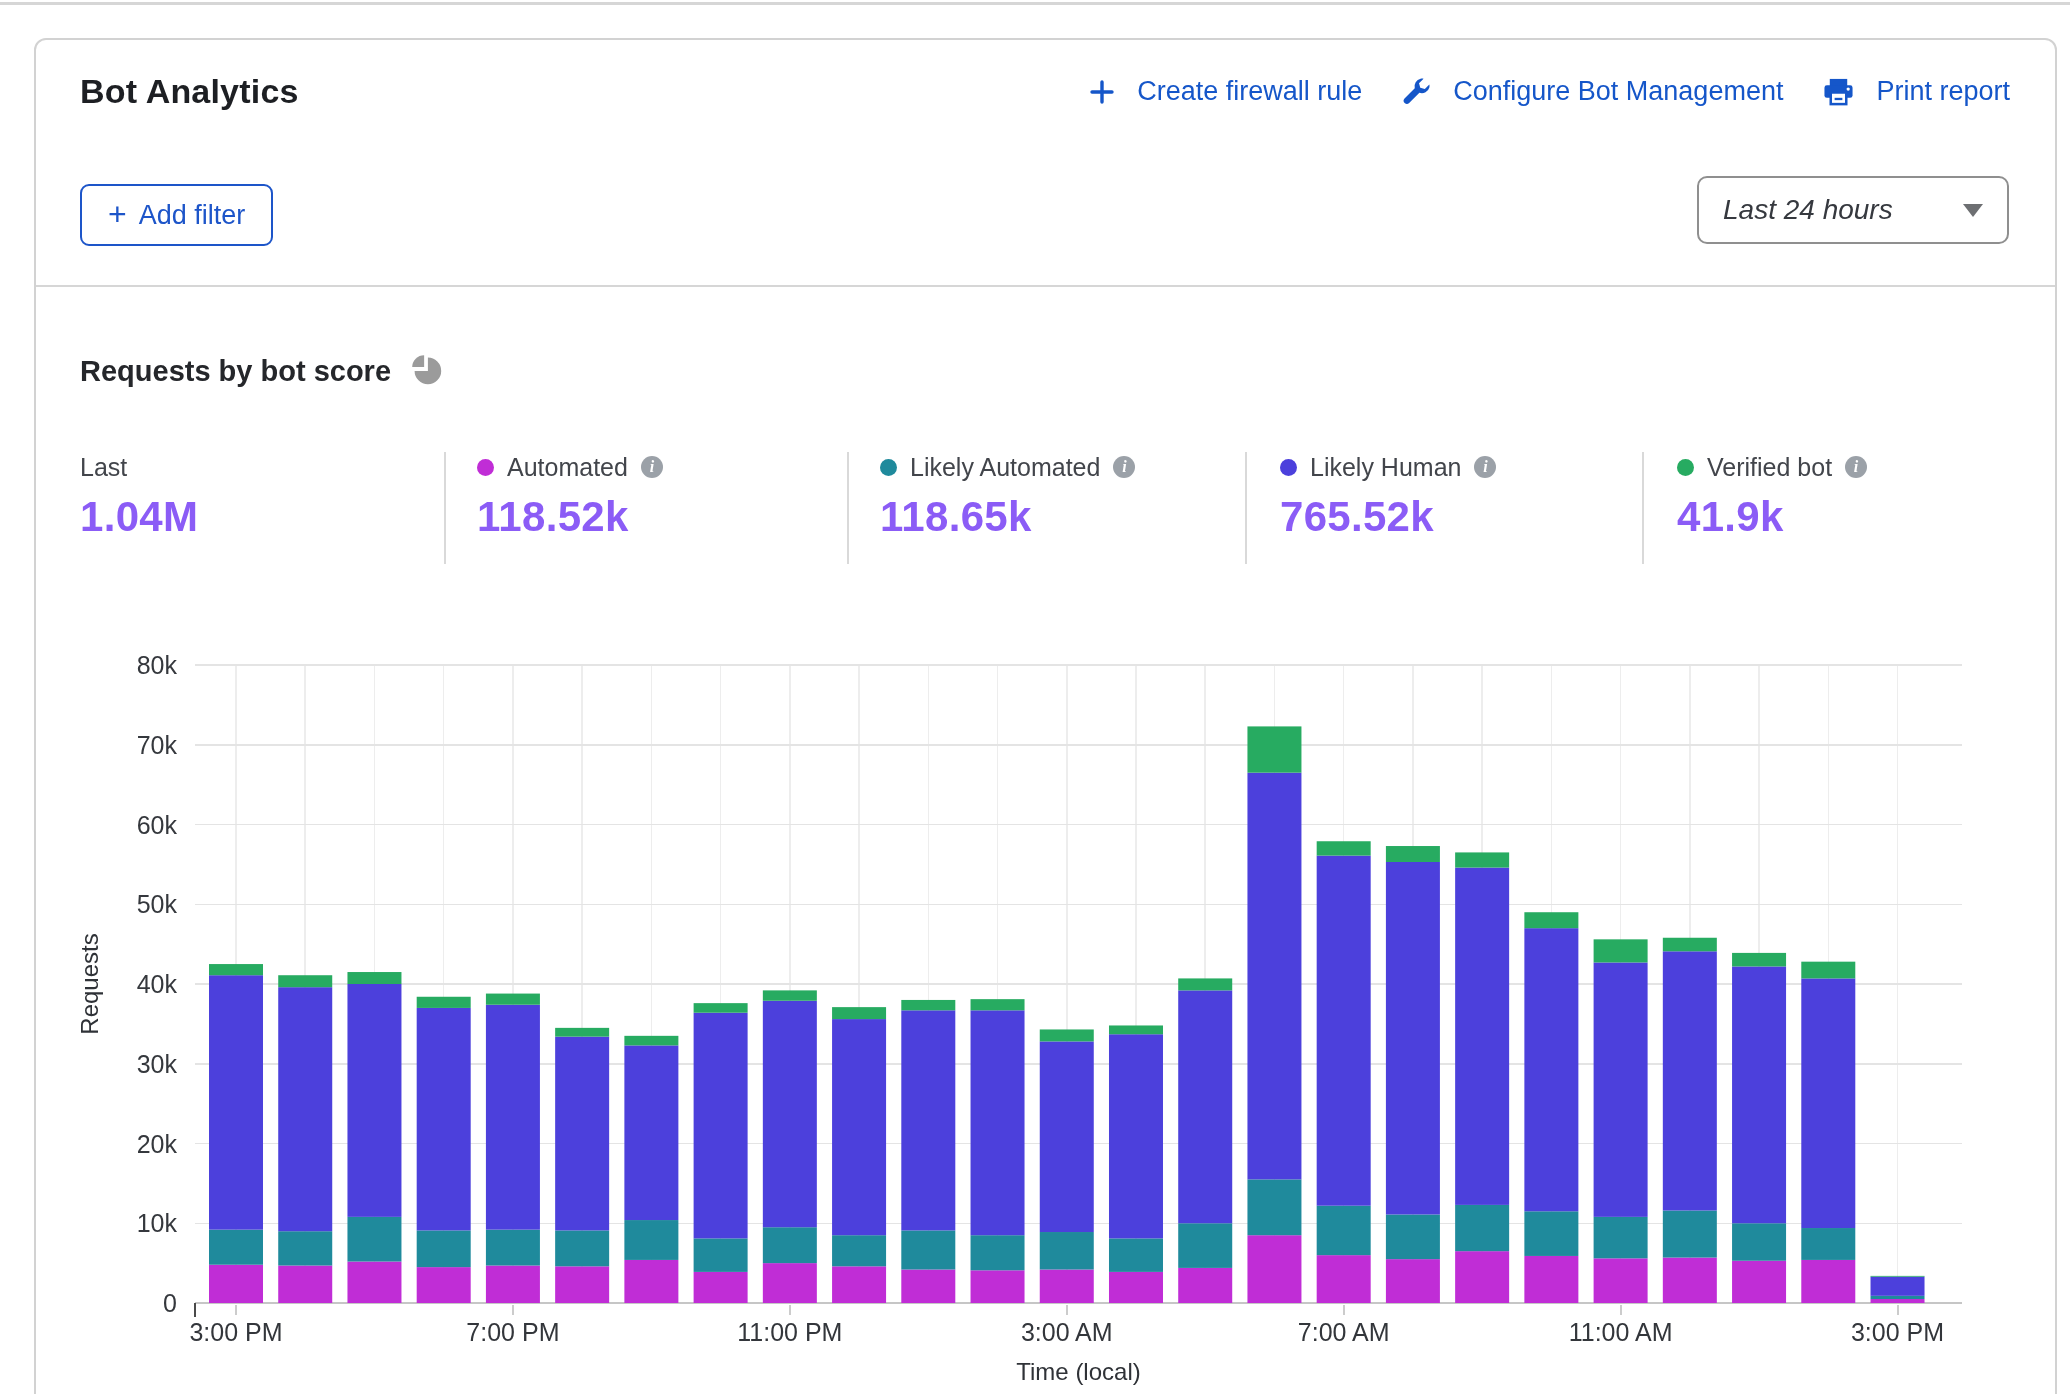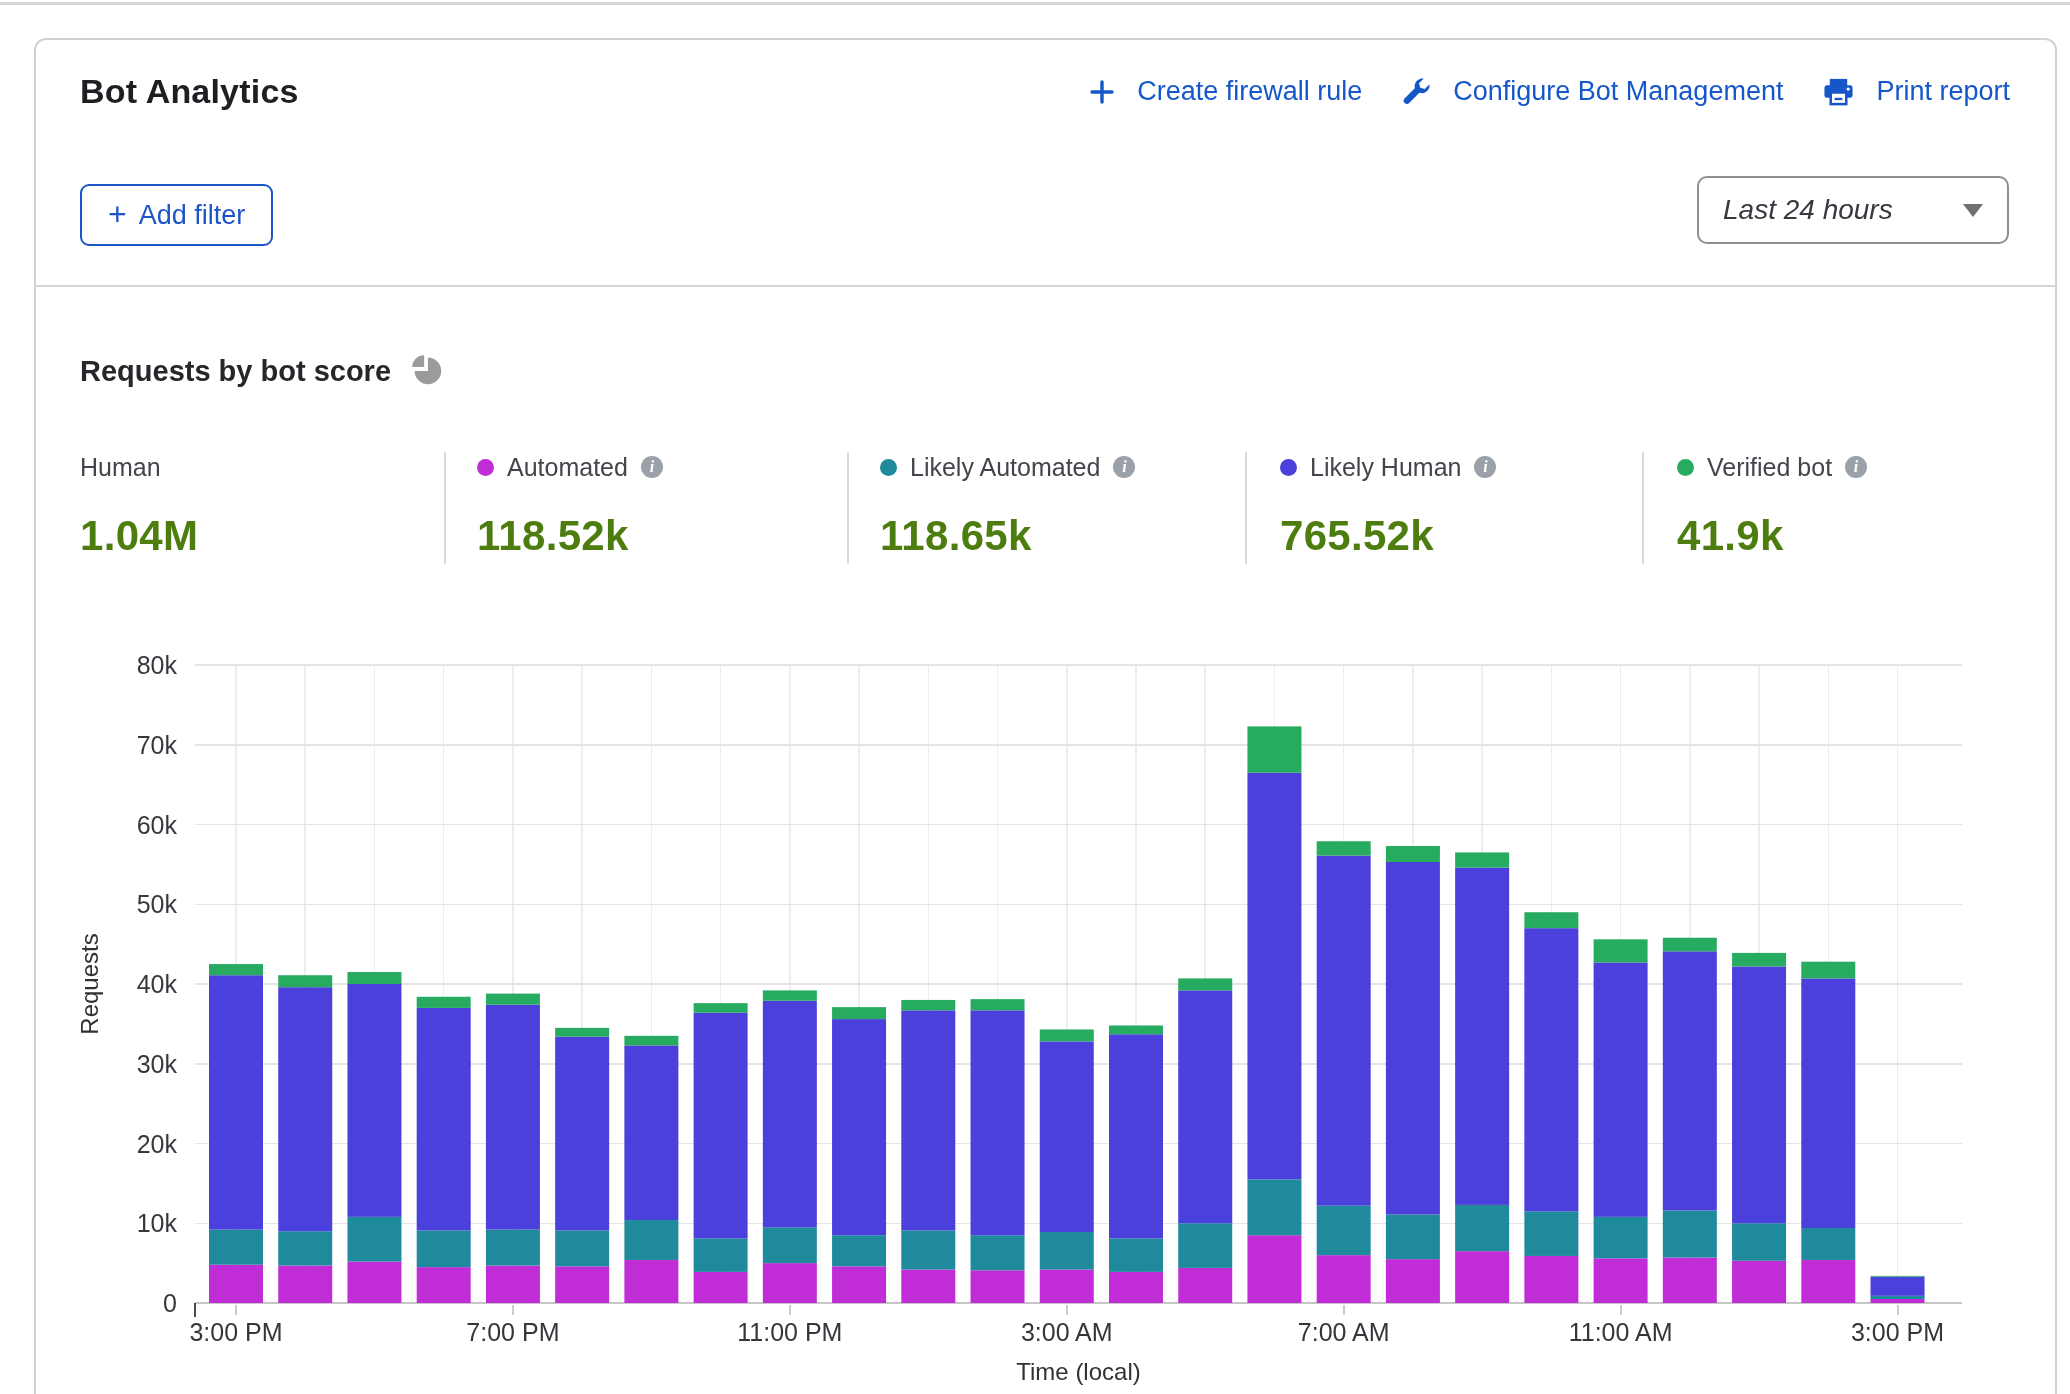--- a/index.html
+++ b/index.html
@@ -19,21 +19,21 @@
   .card-divider{position:absolute;left:0;top:245px;width:100%;height:2px;background:#d6d6d6;}
   .section-title{position:absolute;left:44px;top:310px;display:flex;align-items:center;gap:16px;}
   .section-title .txt{font-size:29px;font-weight:700;color:#25272b;}
   .stats{position:absolute;left:0;top:412px;width:100%;height:116px;}
   .stat-col{position:absolute;top:0;}
   .stat-col .lab-row{display:flex;align-items:center;gap:13px;height:30px;}
   .stat-col .lab{font-size:25px;color:#42454b;}
   .stat-dot{width:17px;height:17px;border-radius:50%;background:#999;}
   .info-icon{width:22px;height:22px;border-radius:50%;background:#9ba1a8;color:#ffffff;display:inline-flex;align-items:center;justify-content:center;
     font-family:"Liberation Serif",serif;font-weight:700;font-style:italic;font-size:16px;line-height:1;}
-  .stat-val{margin-top:30px;font-size:42px;font-weight:700;color:#4d7c0f;letter-spacing:.3px;}
+  .stat-val{margin-top:11px;font-size:42px;font-weight:700;color:#8b5cf6;letter-spacing:.3px;}
   .stat-divider{position:absolute;top:0;width:1.5px;height:112px;background:#d9d9d9;}
   #chart-svg{position:absolute;left:0;top:600px;}
   #chart-svg text{font-family:"Liberation Sans",sans-serif;}
 </style>
 </head>
 <body>
 
 <div class="top-line"></div>
 
 <div class="card">
@@ -94,21 +94,21 @@
   </div>
 
   <div class="stats">
     <div class="stat-divider" style="left:408px"></div>
     <div class="stat-divider" style="left:811px"></div>
     <div class="stat-divider" style="left:1209px"></div>
     <div class="stat-divider" style="left:1606px"></div>
 
     <div class="stat-col" style="left:44px">
       <div class="lab-row">
-          <span class="lab">Human</span>
+          <span class="lab">Last</span>
         </div>
       <div class="stat-val">1.04M</div>
     </div>
 
     <div class="stat-col" style="left:441px">
       <div class="lab-row">
         <span class="stat-dot" style="background: rgb(192, 45, 214);"></span>
         <span class="lab">Automated</span>
         <span class="info-icon">i</span>
       </div>

